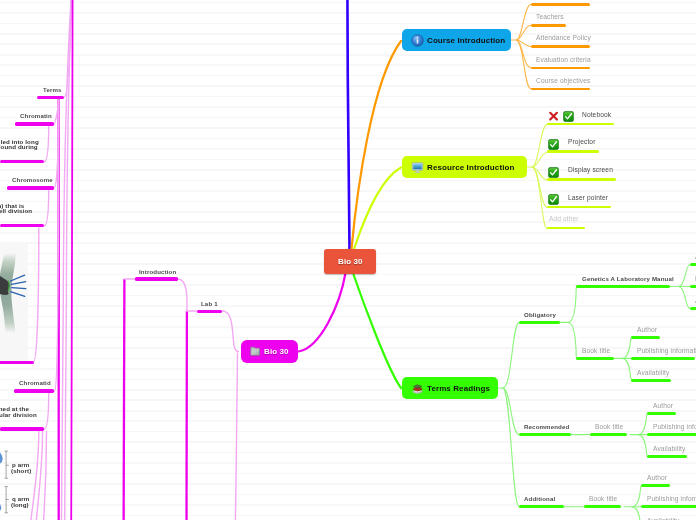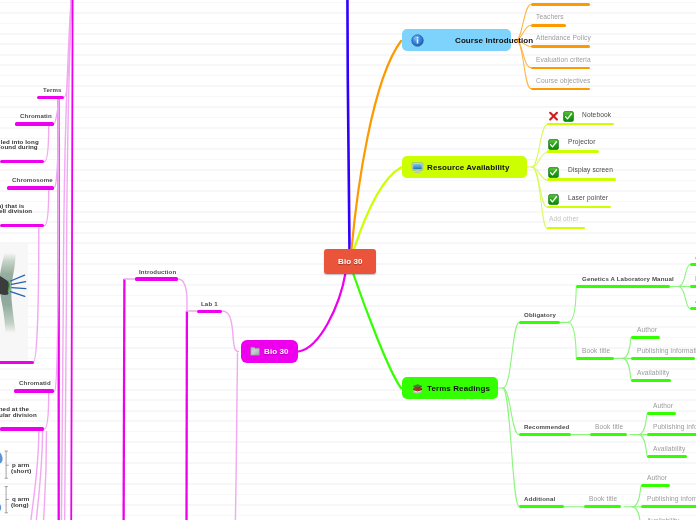--- a/index.html
+++ b/index.html
@@ -16,21 +16,21 @@
   .node .lbl{will-change:transform;font-weight:bold;font-size:8px;color:#111;letter-spacing:0.1px;}
   .leaf{position:absolute;white-space:nowrap;}
   .leaf .txt{position:absolute;will-change:transform;font-size:6.6px;color:#9b9b9b;white-space:nowrap;letter-spacing:0.12px;}
   .leaf .txt.dk{color:#4a4a4a;font-weight:bold;font-size:6.1px;letter-spacing:0.15px;}
   .leaf .txt.dk2{color:#333333;font-weight:bold;font-size:6.2px;letter-spacing:0.1px;line-height:6px;}
   .leaf .bar{position:absolute;border-radius:1.5px;}
   .ico{display:inline-block;flex:0 0 auto;line-height:0;}
   *{-webkit-font-smoothing:antialiased;}
   .center-node{background:#e9543a;box-shadow:0 1px 1.5px rgba(0,0,0,.25);}
   .ctext{color:#ffffff !important;font-size:9.5px;text-shadow:0 1px 1px rgba(0,0,0,.35);}
-  .n-orange{background:#7dd3fc;padding-left:8.7px;gap:28px;}
+  .n-orange{background:#0ea5e9;padding-left:8.7px;}
   .n-lime{background:#ccff00;padding-left:8.7px;}
   .n-green{background:#33ff00;padding-left:8.7px;}
   .n-magenta{background:#ee00ee;padding-left:9.1px;border-radius:6px;}
   .n-magenta .ico{margin-right:5.2px;}
   .mtext{color:#ffffff !important;font-size:8.2px;text-shadow:0 1px 1px rgba(0,0,0,.3);}
   .node .ico{margin-right:3px;}
 </style>
 </head>
 <body>
 
@@ -177,21 +177,21 @@
           <stop offset="0%" stop-color="#7fd2f2"></stop>
               <stop offset="100%" stop-color="#1b6ea8"></stop>
             </linearGradient>
           </defs>
         <rect x="1.4" y="2.1" width="13.2" height="9.4" rx="1.1" fill="#cfd8de" stroke="#8b99a3" stroke-width="0.7"></rect>
         <rect x="2.7" y="3.3" width="10.6" height="7" rx="0.4" fill="url(#gMon)"></rect>
         <rect x="6.3" y="11.5" width="3.4" height="2" fill="#c2ccd3"></rect>
         <rect x="4.2" y="13.2" width="7.6" height="1.2" rx="0.6" fill="#b3bfc7"></rect>
       </svg>
     </span>
-    <span class="lbl">Resource Availability</span>
+    <span class="lbl">Resource Introduction</span>
   </div>
 
   <div class="node n-green" style="left:402px;top:377px;width:96px;height:22px;">
     <span class="ico">
       <svg width="13" height="13" viewBox="0 0 16 16">
         <g>
           <path d="M2.2,11.4 L8,9.1 L14,11.2 L8,13.6 Z" fill="#eef0f0" stroke="#9aa3a5" stroke-width="0.5"></path>
           <path d="M2.2,11.4 L2.2,12.6 L8,14.8 L8,13.6 Z" fill="#d8dcdc" stroke="#9aa3a5" stroke-width="0.4"></path>
           <path d="M14,11.2 L14,12.4 L8,14.8 L8,13.6 Z" fill="#c3c8c8" stroke="#9aa3a5" stroke-width="0.4"></path>
           <path d="M2.6,8.4 L8,6.3 L13.7,8.3 L8,10.6 Z" fill="#cf2222" stroke="#8d1414" stroke-width="0.4"></path>

